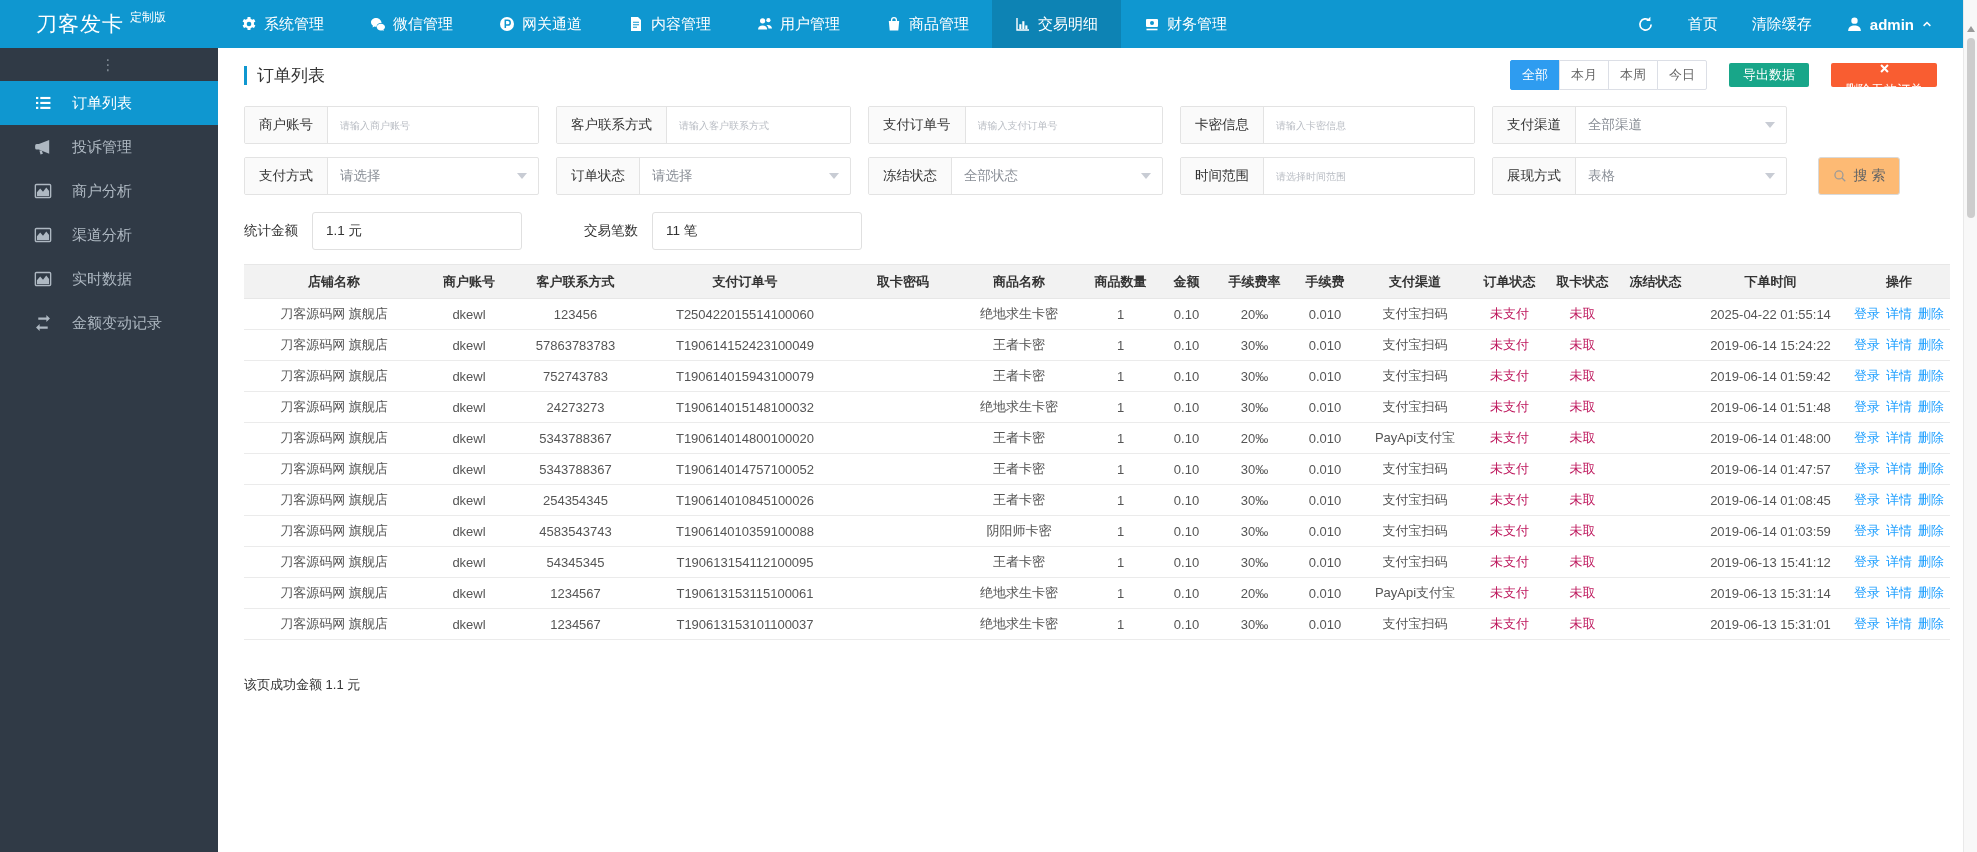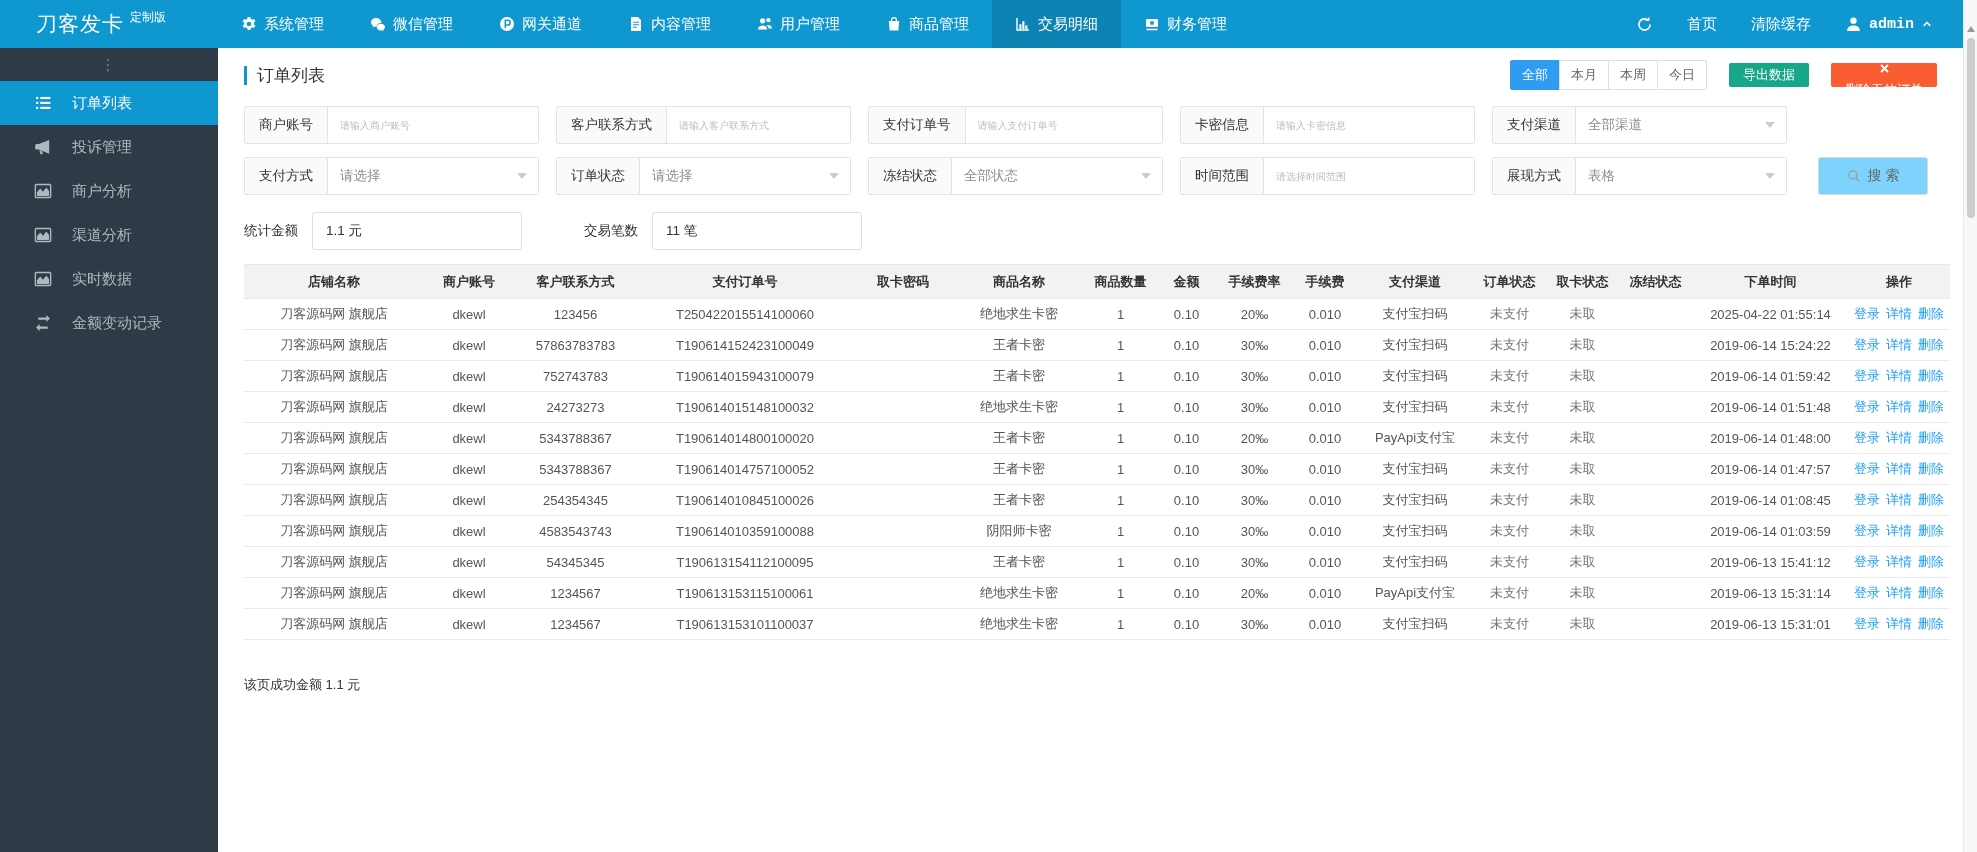--- a/index.html
+++ b/index.html
@@ -9,21 +9,21 @@
   
   .topbar { position:absolute; top:0; left:0; right:14px; height:48px;
     background:#0f97d0; display:flex; align-items:stretch; color:#fff; z-index:5; }
   .logo { width:218px; display:flex; align-items:center; padding-left:36px; }
   .logo-text { font-size:21px; letter-spacing:1px; }
   .logo-badge { font-size:12px; margin-left:6px; transform:translateY(-7px); display:inline-block; }
   .topnav { display:flex; align-items:stretch; }
   .nav-item { display:flex; align-items:center; gap:7px; padding:0 23px; font-size:15px; cursor:pointer; }
   .nav-item.active { background:#0d83b4; }
   .nav-item .icon svg { width:16px; height:16px; display:block; }
-  .topbar-right { margin-left:auto; display:flex; align-items:center; gap:34px; padding-right:30px; font-size:15px;font-family:Liberation Mono, monospace; }
+  .topbar-right { margin-left:auto; display:flex; align-items:center; gap:34px; padding-right:30px; font-size:15px; }
   .topbar-right .icon svg { width:17px; height:17px; display:block; }
   .tb-link { cursor:pointer; }
   .user-box { display:flex; align-items:center; gap:7px; cursor:pointer; font-weight:bold; }
   .user-box .chev svg { width:12px; height:12px; display:block; }
 
   
   .sidebar { position:absolute; top:48px; left:0; bottom:0; width:218px; background:#303a46; }
   .sidebar-toggle { height:33px; display:flex; align-items:center; justify-content:center;
     color:#7f8a94; font-size:15px; cursor:pointer; letter-spacing:2px; }
   .side-item { height:44px; display:flex; align-items:center; padding-left:34px; gap:20px;
@@ -55,38 +55,38 @@
     margin-right:17px; background:#fff; overflow:hidden; }
   .flabel { background:#fafafa; border-right:1px solid #e3e3e3; padding:0 14px; line-height:36px;
     font-size:13.5px; color:#333; white-space:nowrap; }
   .fgroup input { flex:1; border:none; outline:none; padding:0 12px; font-size:10px; color:#666;
     font-family:inherit; min-width:0; }
   .fgroup input::placeholder { color:#b9bdc4; }
   .fselect { flex:1; display:flex; align-items:center; padding:0 12px; font-size:13.5px; color:#8a8f97;
     position:relative; cursor:pointer; }
   .fselect .caret { position:absolute; right:11px; color:#c8ccd4; }
   .fselect .caret svg { width:10px; height:6px; display:block; }
-  .search-btn { height:38px; width:110px; background:#7dd3fc; border:1px solid #d9d9d9; border-radius:3px;
+  .search-btn { height:38px; width:82px; background:#fdba74; border:1px solid #d9d9d9; border-radius:3px;
     display:flex; align-items:center; justify-content:center; gap:7px; font-size:14px; color:#666;
     cursor:pointer; font-family:inherit; margin-left:14px; }
   .search-btn .icon { color:#999; }
   .search-btn .icon svg { width:14px; height:14px; display:block; }
   .stats-row { display:flex; align-items:center; margin-top:17px; margin-bottom:4px; }
   .stat-label { font-size:13.5px; color:#333; margin-right:14px; }
   .stat-box { width:210px; height:38px; border:1px solid #e0e0e0; border-radius:3px; padding:0 13px;
     font-size:13.5px; color:#333; outline:none; font-family:inherit; margin-right:62px; }
 
   
   .table-wrap { padding:10px 26px 0; }
   table { border-collapse:collapse; table-layout:fixed; width:1706px; }
   thead th { background:#f2f2f2; height:34px; font-size:13px; color:#333; font-weight:700;
     border-top:1px solid #e7e7e7; border-bottom:1px solid #e7e7e7; text-align:center; }
   tbody td { height:31px; font-size:13px; color:#555; text-align:center;
     border-bottom:1px solid #ebebeb; overflow:hidden; white-space:nowrap; }
-  td.red { color:#737373; }
+  td.red { color:#be185d; }
   td a { color:#1e9fff; text-decoration:none; margin:0 3px; cursor:pointer; }
   .footer-note { padding:36px 26px 0; font-size:13px; color:#333; }
 
   
   .scrollbar { position:absolute; top:0; right:0; bottom:0; width:14px; background:#f8f8f8;
     border-left:1px solid #e9e9e9; z-index:20; }
   .sb-arrow { width:0; height:0; border-left:4px solid transparent; border-right:4px solid transparent;
     border-bottom:6px solid #9a9a9a; margin:26px auto 6px; }
   .sb-thumb { width:8px; height:180px; background:#cdcdcd; border-radius:4px; margin:0 auto; }
 

